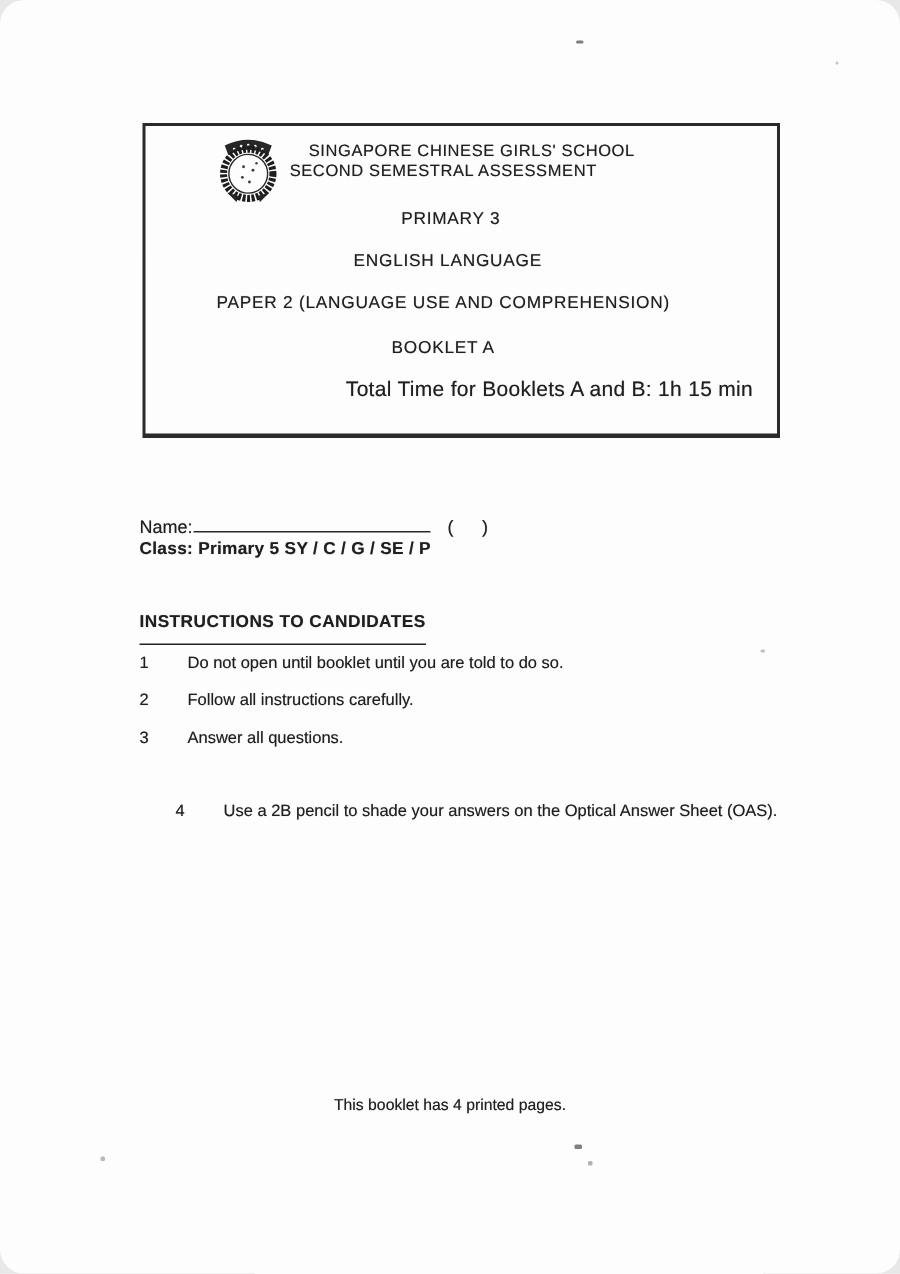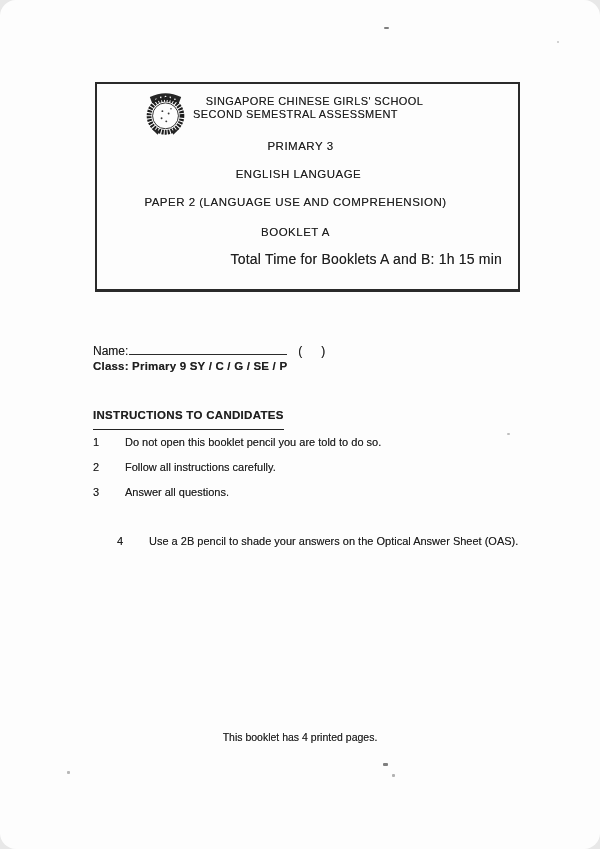--- a/index.html
+++ b/index.html
@@ -131,26 +131,26 @@
     <div class="center-line subject ink">ENGLISH LANGUAGE</div>
     <div class="center-line paper ink">PAPER 2 (LANGUAGE USE AND COMPREHENSION)</div>
     <div class="center-line booklet ink">BOOKLET A</div>
 
     <div class="total-time ink">Total Time for Booklets A and B: 1h 15 min</div>
   </div>
 
   <div class="name-row ink">
     <span>Name:</span><span class="name-line"></span><span class="paren-open">(</span><span class="paren-close">)</span>
   </div>
-  <div class="class-row ink">Class: Primary 9 SY / C / G / SE / P</div>
+  <div class="class-row ink">Class: Primary 5 SY / C / G / SE / P</div>
 
   <div class="instr-title ink">INSTRUCTIONS TO CANDIDATES</div>
 
   <div class="instr-item item-0 ink">
-    <span class="num">1</span><span>Do not open this booklet pencil you are told to do so.</span>
+    <span class="num">1</span><span>Do not open until booklet until you are told to do so.</span>
   </div>
   <div class="instr-item item-1 ink">
     <span class="num">2</span><span>Follow all instructions carefully.</span>
   </div>
   <div class="instr-item item-2 ink">
     <span class="num">3</span><span>Answer all questions.</span>
   </div>
   <div class="instr-item item-3 ink">
     <span class="num">4</span><span>Use a 2B pencil to shade your answers on the Optical Answer Sheet (OAS).</span>
   </div>

